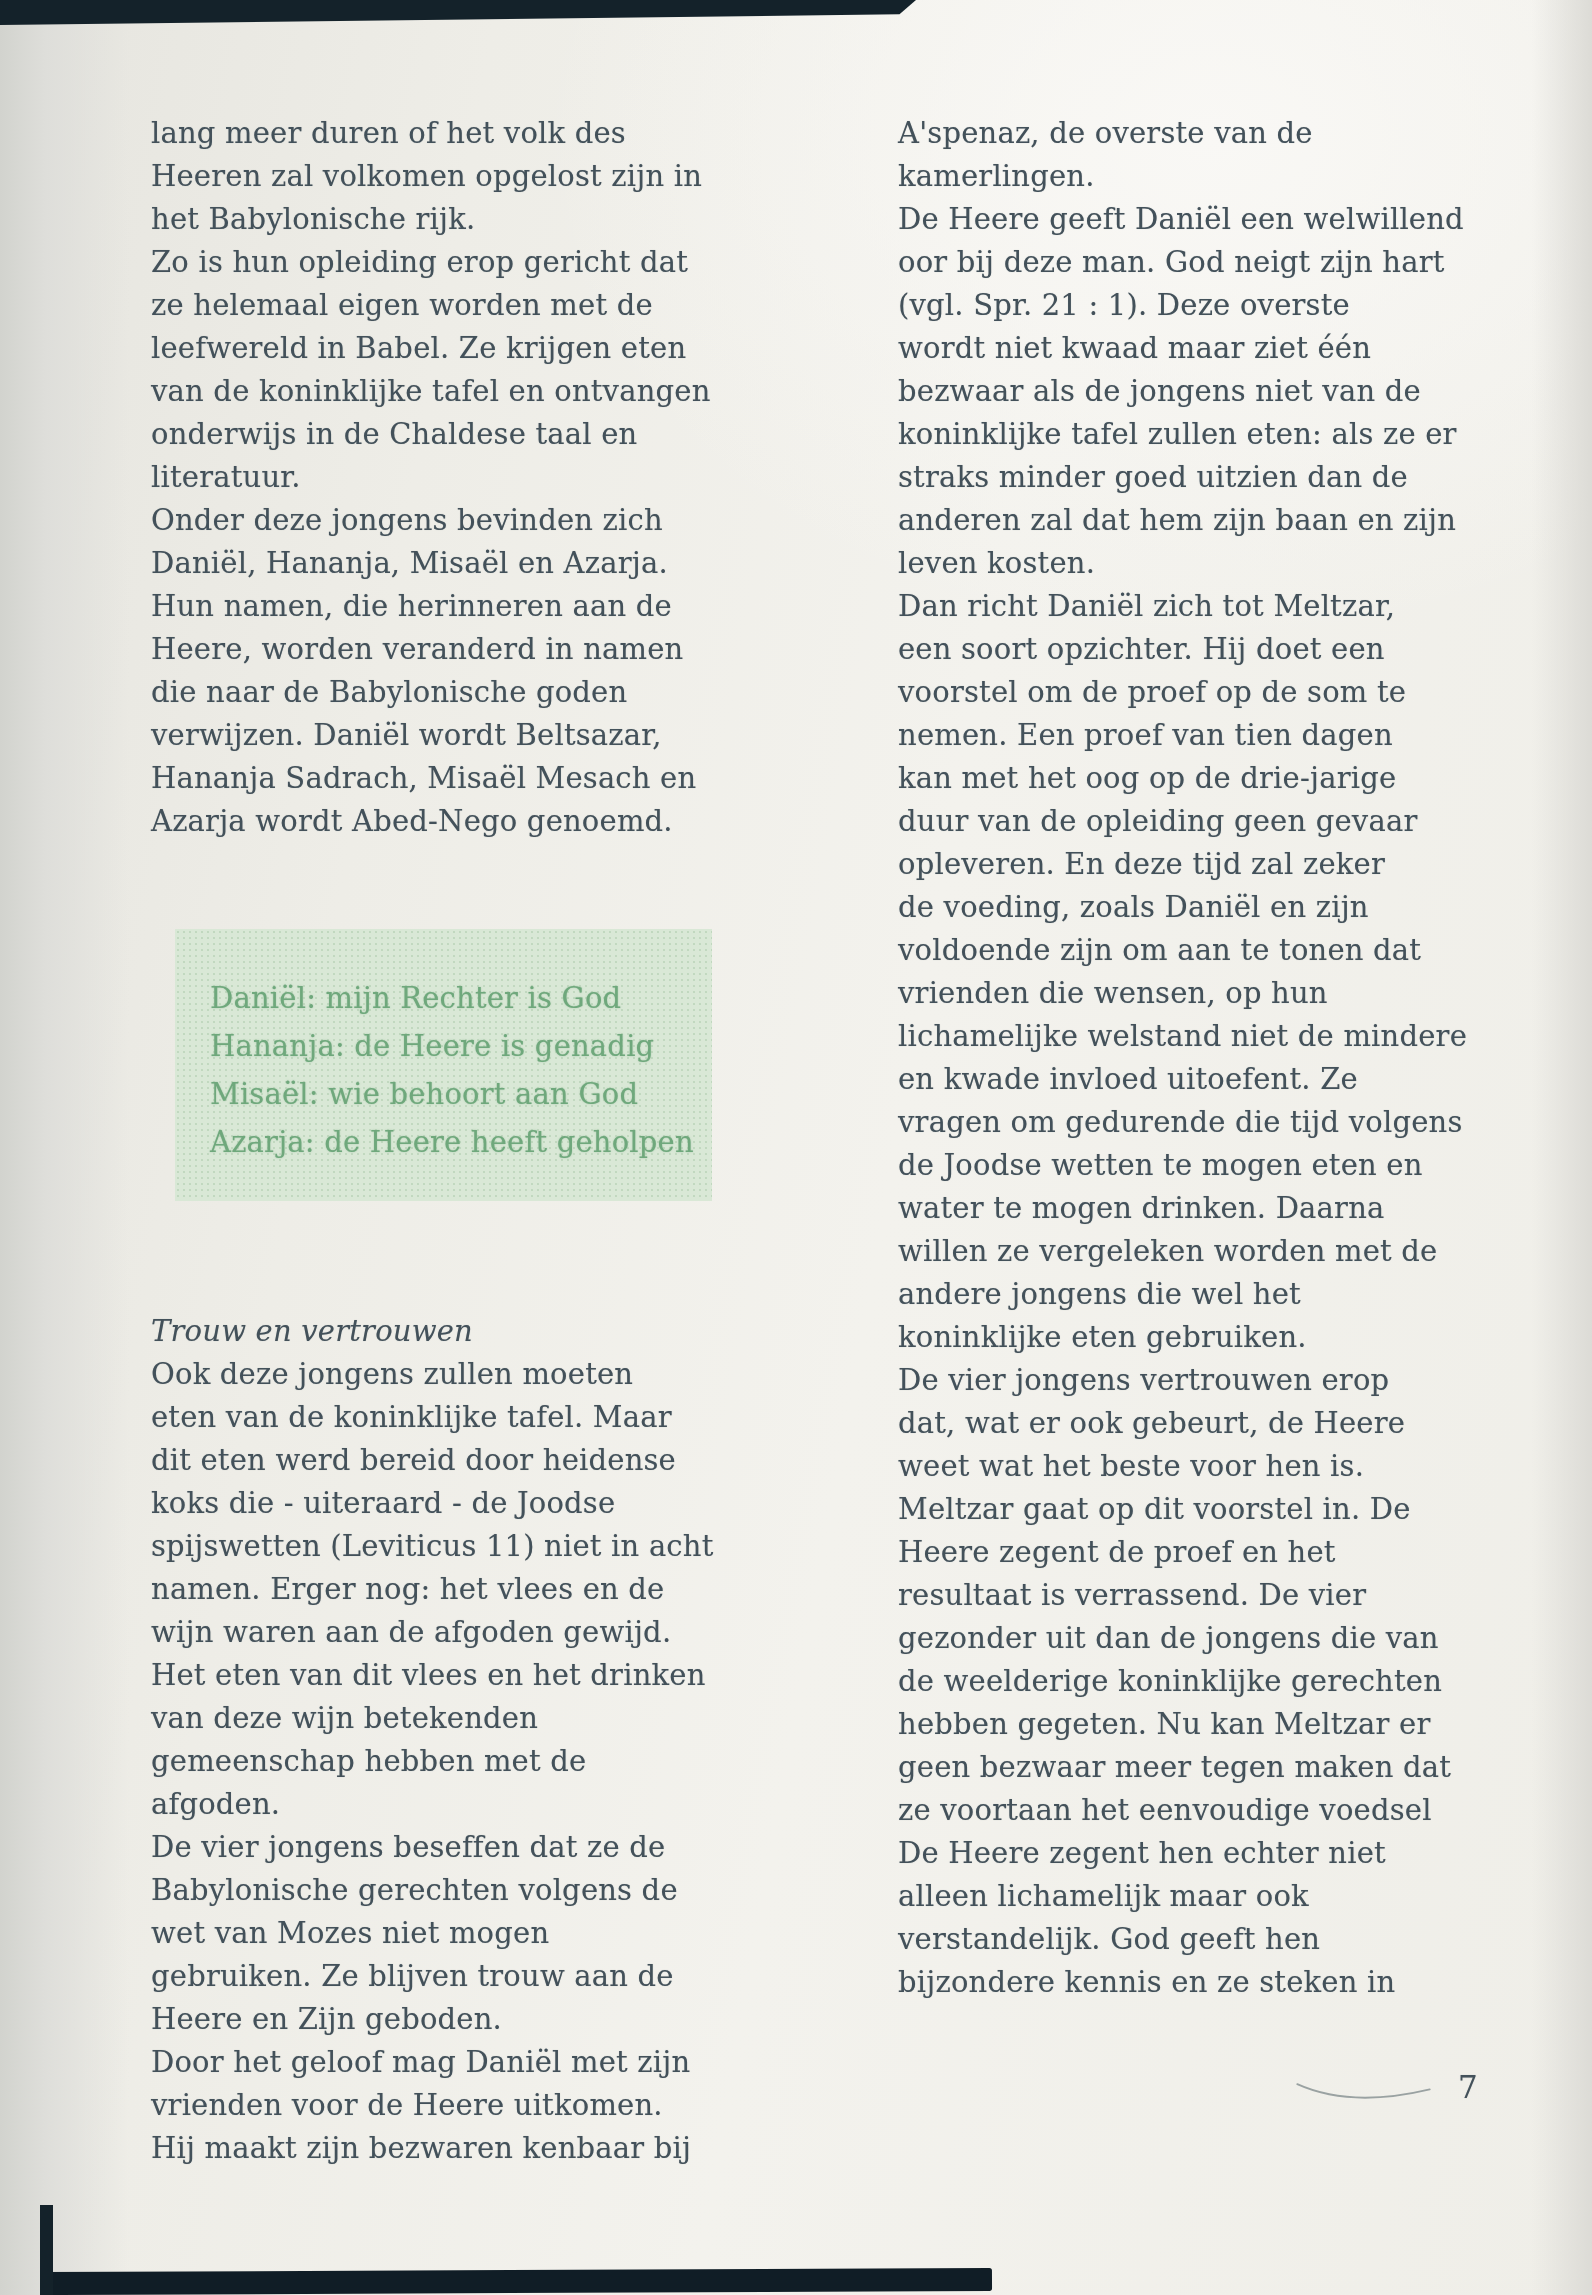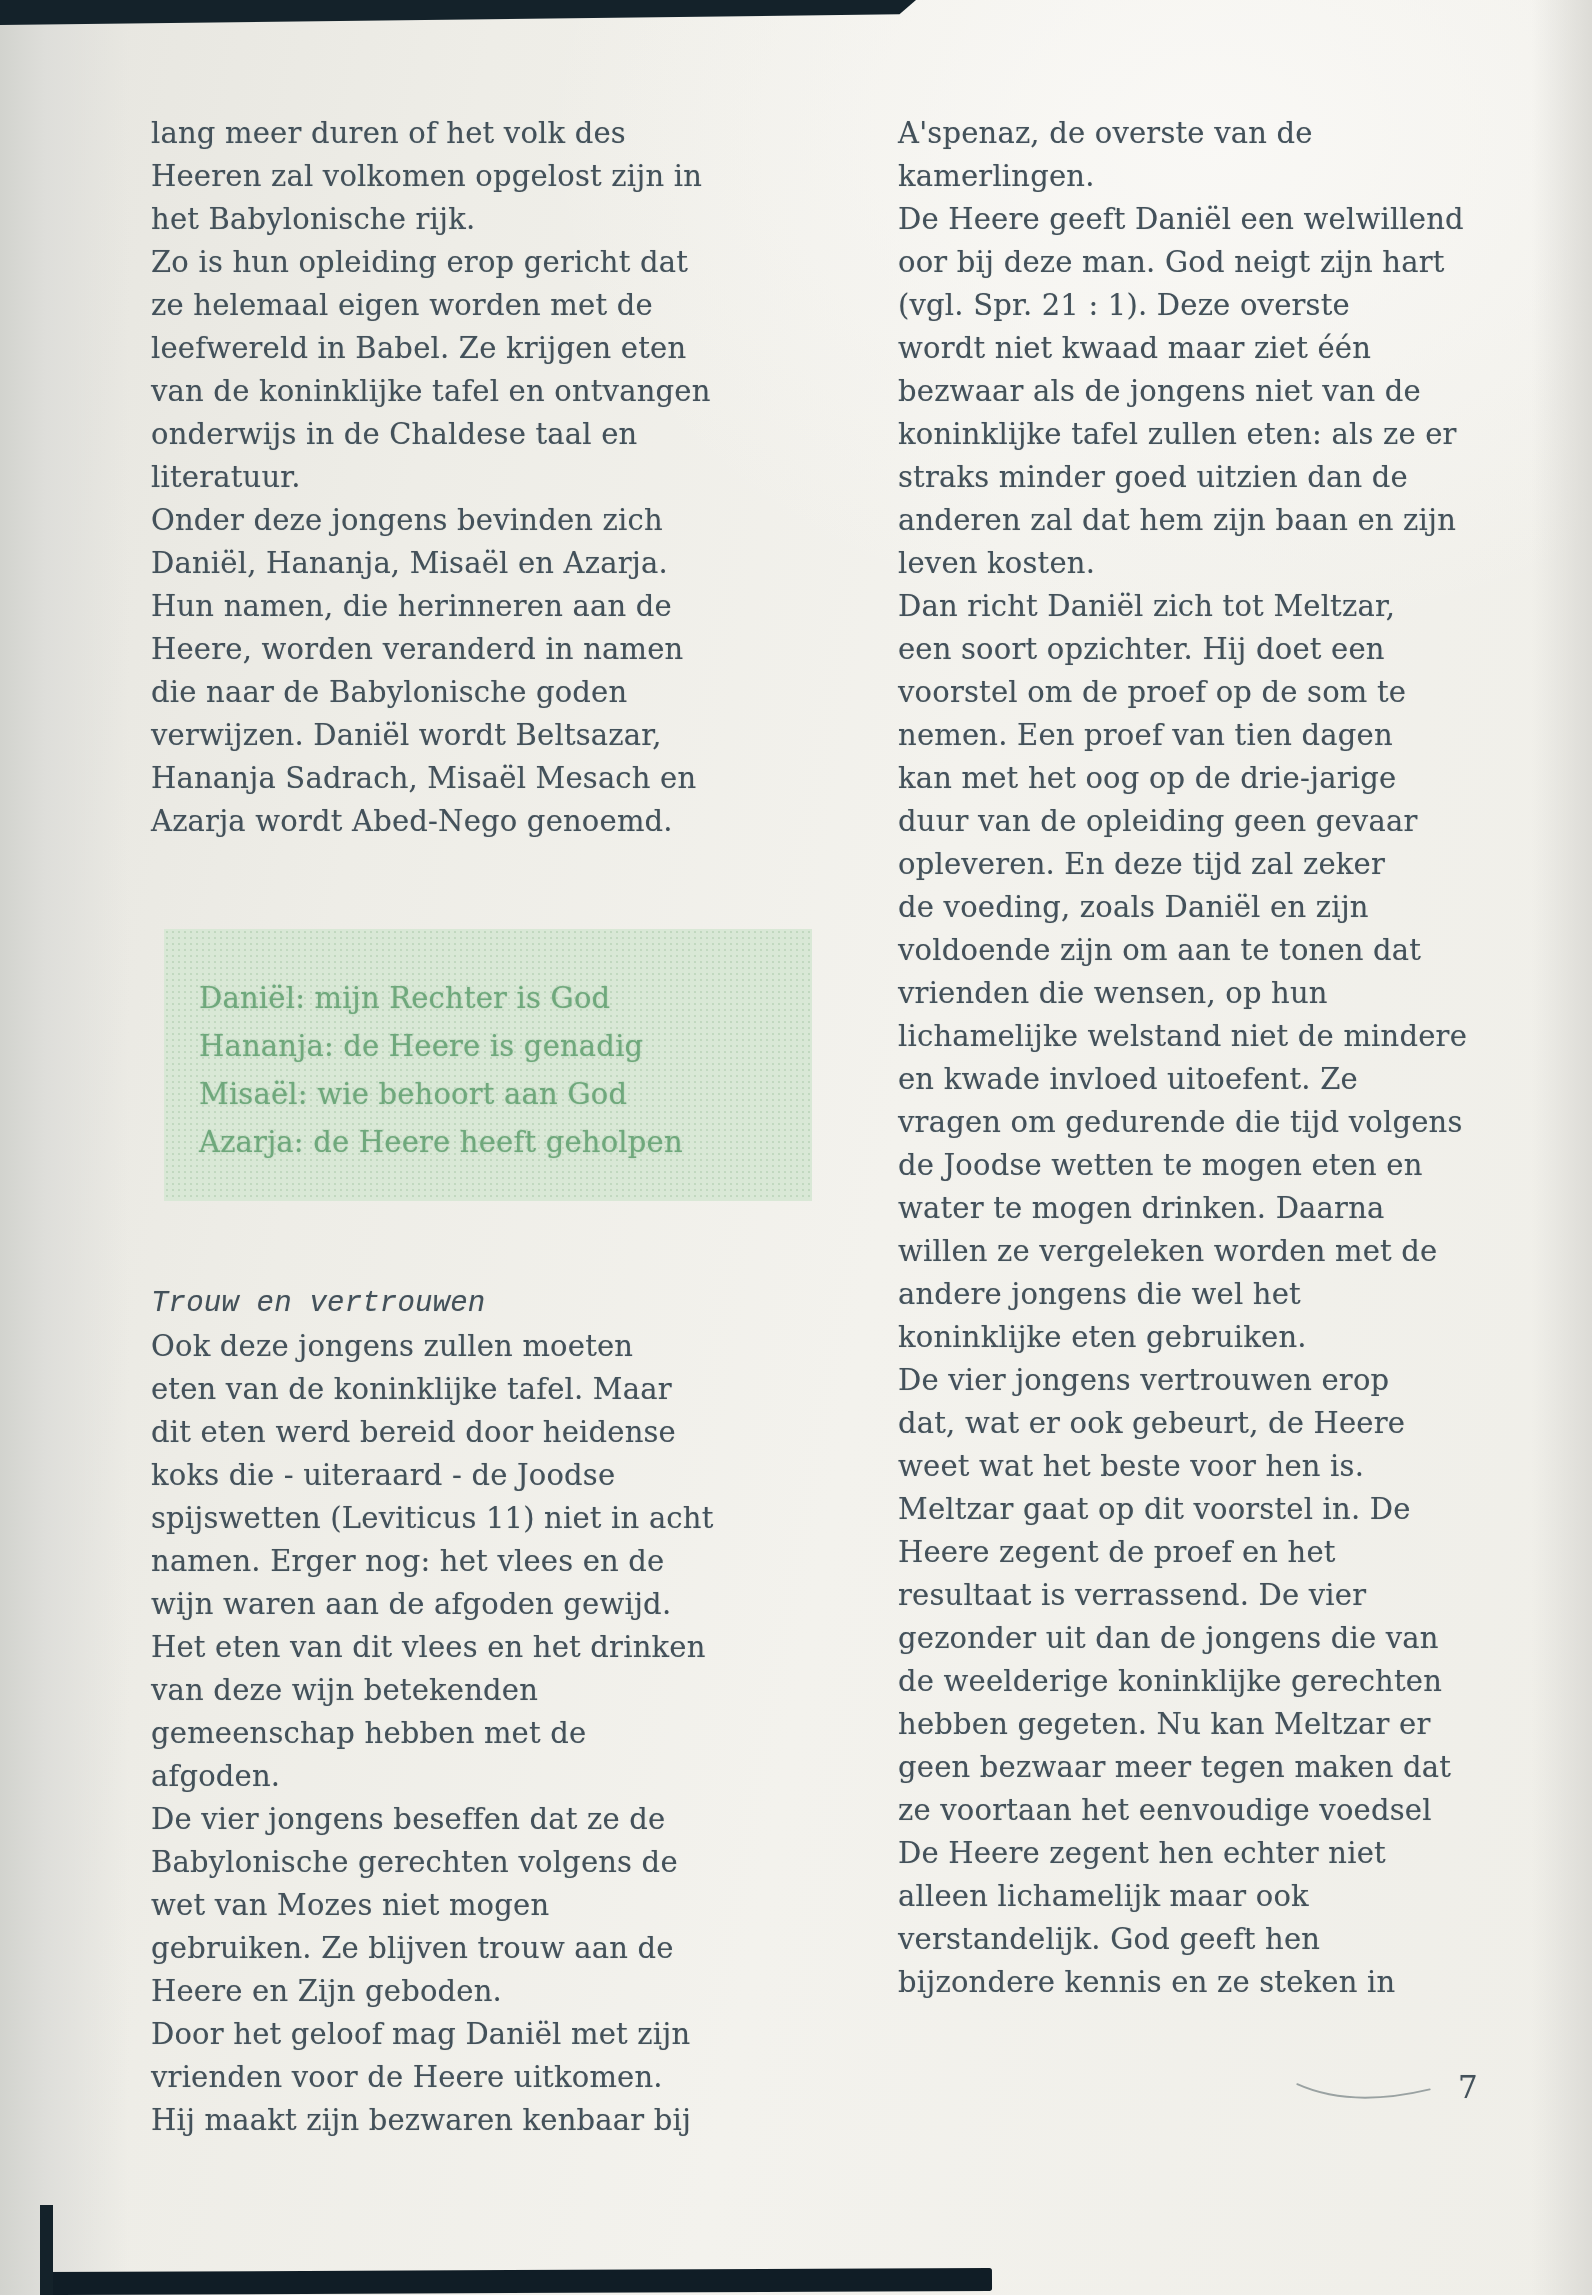--- a/index.html
+++ b/index.html
@@ -46,24 +46,24 @@
     position: absolute; top: 112px; width: 695px;
     color: var(--ink);
     font-size: 29px; line-height: 43px; letter-spacing: 0.2px;
     text-shadow: 0 0 0.9px rgba(66,80,90,0.35);
   }
   .column.left  { left: 151px; }
   .column.right { left: 898px; }
   .paragraph { margin: 0; }
   .line { white-space: nowrap; height: 43px; }
   .section-heading {
-    font-style: italic; margin-top: 81px; height: 43px; white-space: nowrap; font-family: Liberation Mono, monospace;
+    font-style: italic; margin-top: 109px; height: 43px; white-space: nowrap;
   }
   .highlight-box {
-    margin: 86px 0 0 13px; width: 648px;
+    margin: 86px 0 0 24px; width: 537px;
     padding: 45px 30px 35px 35px;
     background-color: var(--hl-bg);
     background-image: radial-gradient(circle, rgba(140,180,140,0.30) 1px, transparent 1.2px);
     background-size: 6px 6px;
     color: var(--hl-ink);
     text-shadow: 0 0 1.7px rgba(111,168,124,0.55);
   }
   .highlight-box .line { line-height: 48px; height: 48px; }
   .page-number {
     position: absolute; left: 1458px; top: 2069px;

